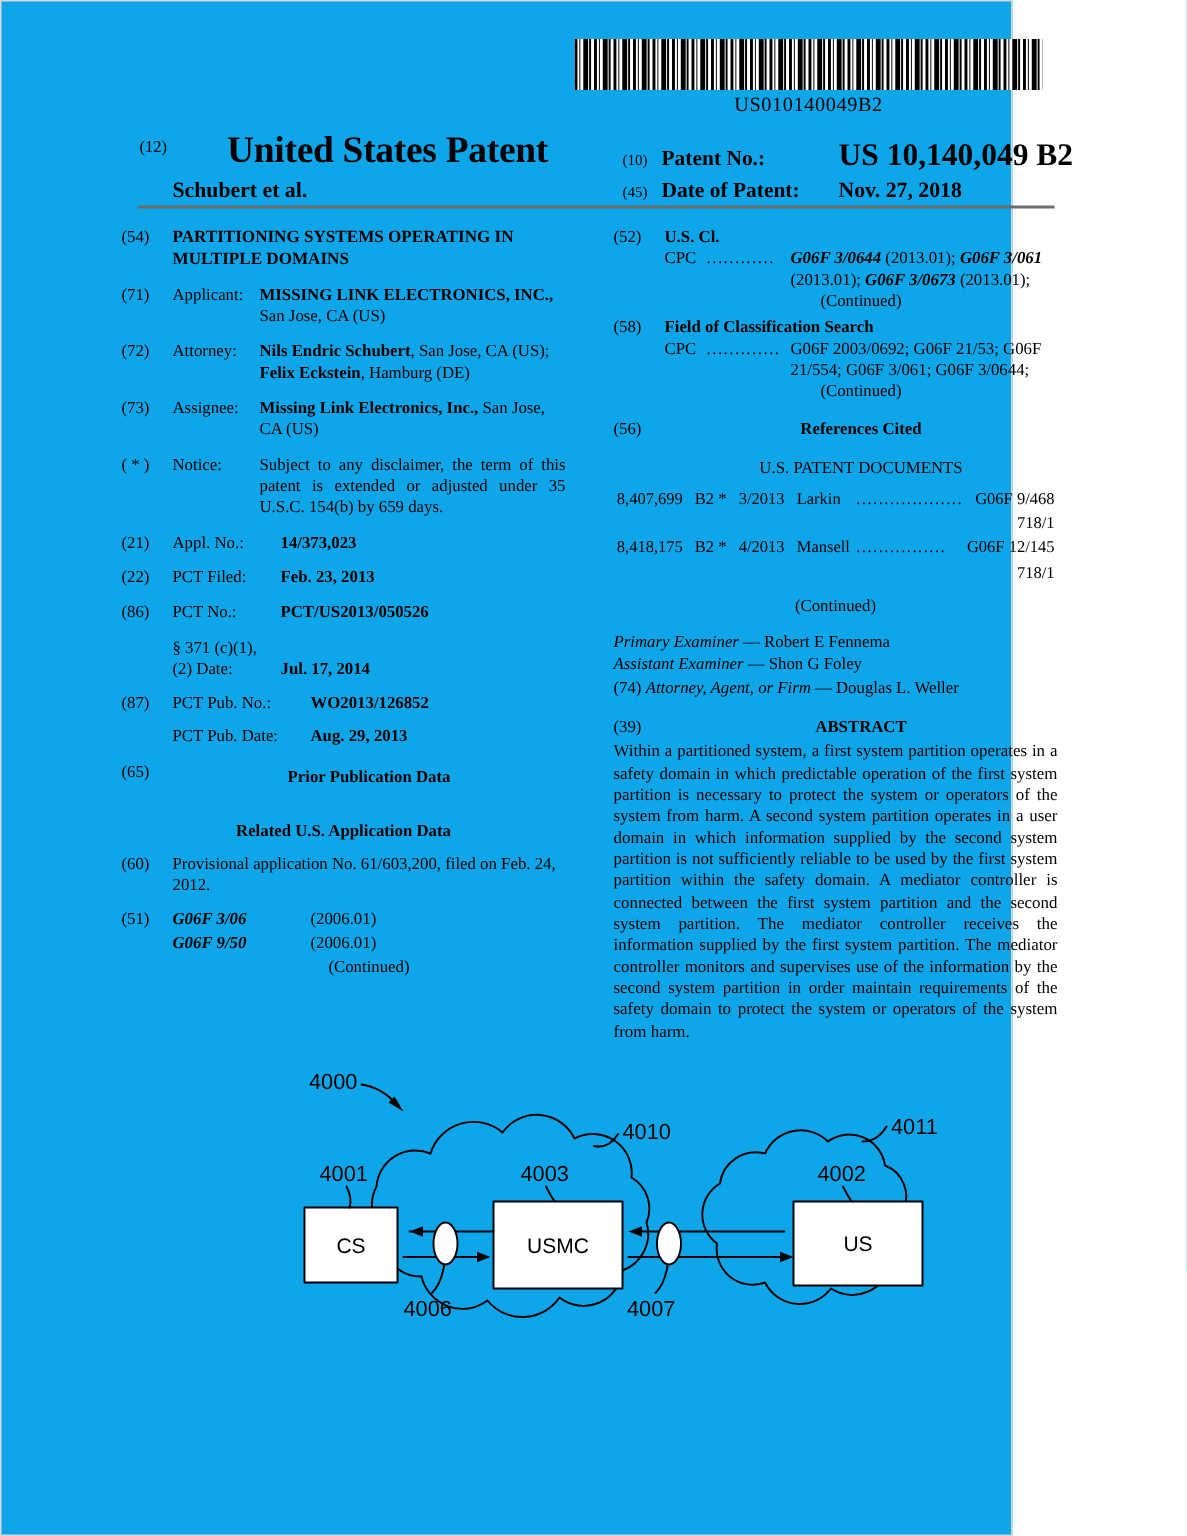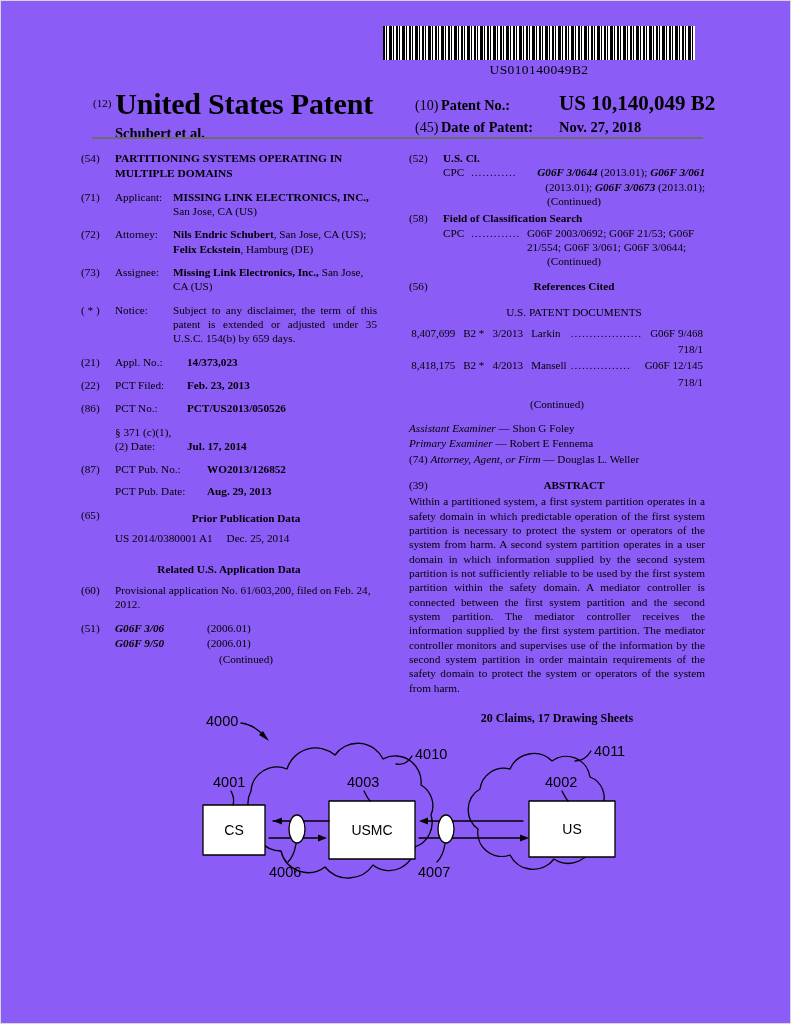--- a/index.html
+++ b/index.html
@@ -11,25 +11,25 @@
     width: 791px;
     height: 1024px;
     position: relative;
     font-family: "Liberation Serif", "DejaVu Serif", serif;
     color: #000000;
     overflow: hidden;
   }
   .page {
     position: absolute;
     left: 0; top: 0;
-    width: 791px;
+    width: 675px;
     height: 1024px;
     border: 1px solid #d8d8d8;
     box-sizing: border-box;
-    background: #8b5cf6;
+    background: #0ea5e9;
   }
 
   
   .barcode-block {
     position: absolute;
     left: 382px;
     top: 25px;
     width: 312px;
     text-align: center;
   }
@@ -57,24 +57,25 @@
     position: absolute;
     left: 92px;
     top: 86px;
     width: 300px;
   }
   .kind-code {
     font-size: 11px;
     vertical-align: 7px;
   }
   .us-patent-title {
-    font-size: 30px;
+    font-size: 25px;
     font-weight: bold;
     letter-spacing: -0.2px;
     display: inline;
+    margin-left: 36px;
   }
   .inventor-line {
     font-size: 14.5px;
     font-weight: bold;
     margin-top: 4px;
     margin-left: 22px;
   }
   .hdr-right {
     position: absolute;
     left: 414px;
@@ -82,21 +83,21 @@
     width: 290px;
     font-size: 14.3px;
     font-weight: bold;
   }
   .hdr-right .row {
     display: flex;
     align-items: baseline;
     margin-bottom: 3px;
   }
   .hdr-right .num {
-    font-size: 14px;
+    font-size: 10px;
     font-weight: normal;
     width: 26px;
     flex: none;
   }
   .hdr-right .lbl {
     width: 118px;
     flex: none;
   }
   .hdr-right .val {
     font-size: 21px;
@@ -302,21 +303,20 @@
             <span class="k">PCT Pub. Date:</span>
             <span class="v b">Aug. 29, 2013</span>
           </span>
       </span>
     </div>
 
     <div class="fld" style="margin-top:8px">
       <span class="code">(65)</span>
       <span class="body">
         <div class="section-head">Prior Publication Data</div>
-        <div><span>US 2014/0380001 A1</span>&nbsp;&nbsp;&nbsp;&nbsp;&nbsp;<span>Dec. 25, 2014</span></div>
       </span>
     </div>
 
     <div style="margin:16px 0 7px 0" class="ctr">Related U.S. Application Data</div>
 
     <div class="fld">
       <span class="code">(60)</span>
       <span class="body">Provisional application No. 61/603,200, filed on Feb. 24, 2012.</span>
     </div>
 
@@ -339,21 +339,21 @@
 
   <div class="col col-right">
 
     <div class="fld" style="margin-bottom:3px">
       <span class="code">(52)</span>
       <span class="body">
         <div class="b">U.S. Cl.</div>
         <div class="cpc-row">
           <span class="cpc-lbl">CPC</span>
           <span class="dots">............</span>
-          <span class="cpc-val" style="text-align:right"><span class="bi">G06F 3/0644</span><span> (2013.01); </span><span class="bi">G06F 3/061</span><span> (2013.01); </span><span class="bi">G06F 3/0673</span><span> (2013.01);</span></span>
+          <span class="cpc-val" style=""><span class="bi">G06F 3/0644</span><span> (2013.01); </span><span class="bi">G06F 3/061</span><span> (2013.01); </span><span class="bi">G06F 3/0673</span><span> (2013.01);</span></span>
         </div>
         <div class="ctr-n">(Continued)</div>
       </span>
     </div>
 
     <div class="fld" style="margin-bottom:10px">
       <span class="code">(58)</span>
       <span class="body">
         <div class="b">Field of Classification Search</div>
         <div class="cpc-row">
@@ -395,32 +395,31 @@
           <td class="ref-class">G06F 12/145</td>
         </tr>
         <tr>
           <td colspan="6" class="ref-sub">718/1</td>
         </tr>
       </tbody>
     </table>
 
     <div class="ctr-n" style="margin:6px 0 10px 0">(Continued)</div>
 
+    <div class="exam-line"><span class="i">Primary Examiner</span><span> — Robert E Fennema</span></div>
     <div class="exam-line"><span class="i">Assistant Examiner</span><span> — Shon G Foley</span></div>
-    <div class="exam-line"><span class="i">Primary Examiner</span><span> — Robert E Fennema</span></div>
     <div class="exam-line"><span>(74)</span> <span class="i">Attorney, Agent, or Firm</span><span> — Douglas L. Weller</span></div>
 
     <div class="fld" style="margin-top:12px; margin-bottom:0">
       <span class="code">(39)</span>
       <span class="body ctr">ABSTRACT</span>
     </div>
 
     <div class="abstract-body">Within a partitioned system, a first system partition operates in a safety domain in which predictable operation of the first system partition is necessary to protect the system or operators of the system from harm. A second system partition operates in a user domain in which information supplied by the second system partition is not sufficiently reliable to be used by the first system partition within the safety domain. A mediator controller is connected between the first system partition and the second system partition. The mediator controller receives the information supplied by the first system partition. The mediator controller monitors and supervises use of the information by the second system partition in order maintain requirements of the safety domain to protect the system or operators of the system from harm.</div>
 
-    <div class="claims-line">20 Claims, 17 Drawing Sheets</div>
 
   </div>
 
   <div class="figure">
     <svg viewBox="0 0 500 230" xmlns="http://www.w3.org/2000/svg">
       <g fill="none" stroke="#000" stroke-width="1.3" stroke-linejoin="round" stroke-linecap="round">
 
         <path d="
           M 100 90
           a 26 26 0 0 1 36 -22

